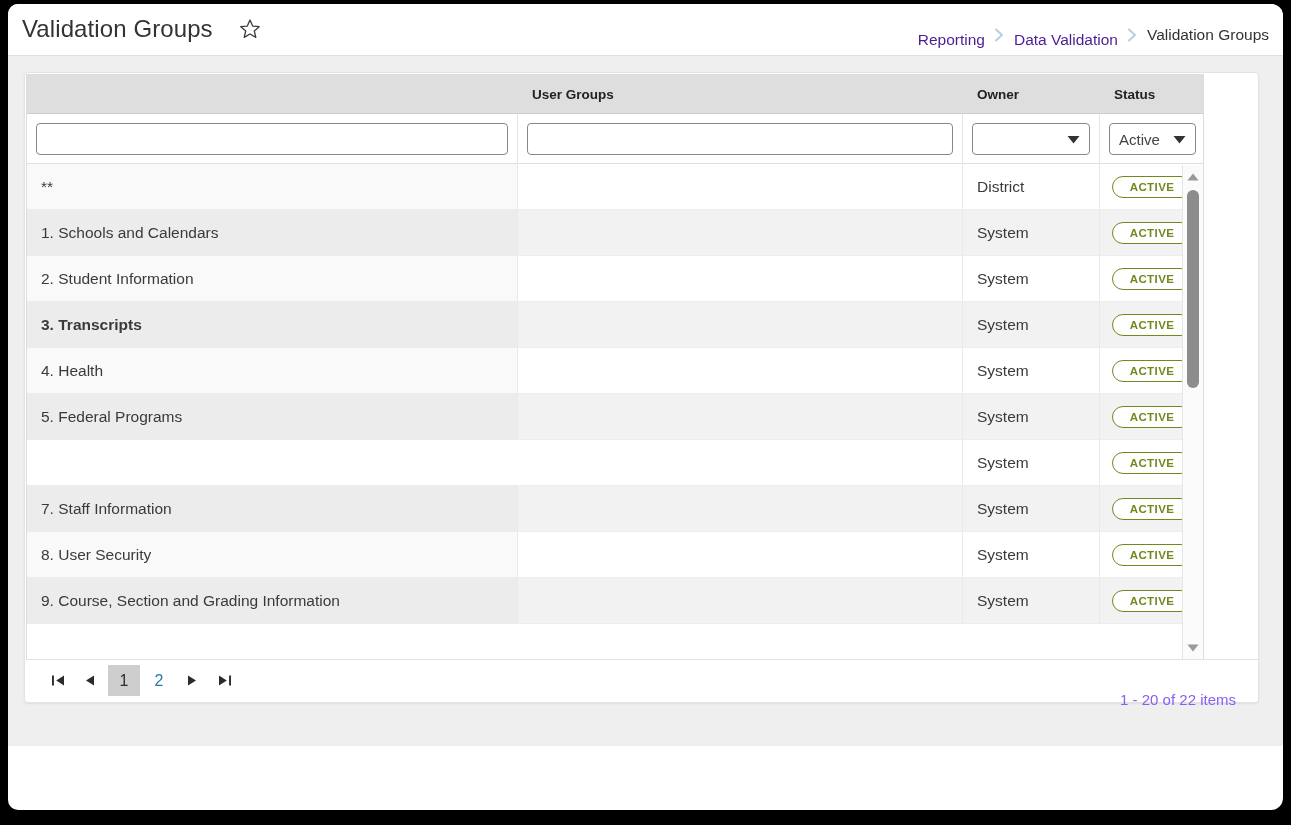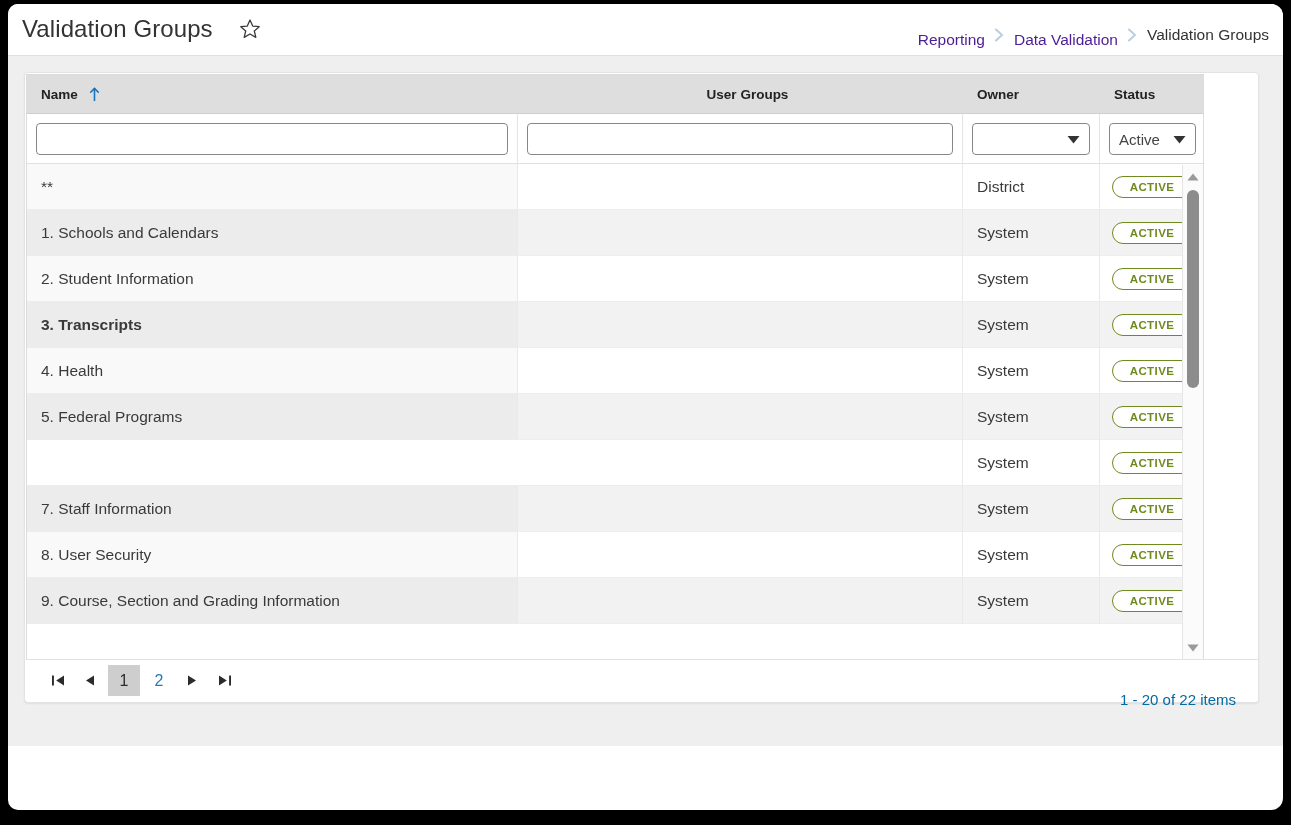--- a/index.html
+++ b/index.html
@@ -329,21 +329,21 @@
     cursor: pointer;
   }
   .pg-num.active {
     background: #cecece;
     color: #2e2e2e;
   }
   #pg-info {
     margin-left: auto;
     margin-right: 22px;
     font-size: 15px;
-    color: #0369a1;
+    color: #8b5cf6;
     white-space: nowrap;
     margin-top: 38px;
   }
 
   
   #footer {
     position: absolute;
     left: 0;
     top: 742px;
     width: 1275px;
@@ -398,30 +398,21 @@
         <span class="bc-current">Validation Groups</span>
       </div>
     </div>
 
     <div id="page-body">
       <div id="card">
 
         <div id="grid">
 
           <div id="grid-head">
-            <div class="hcell" style="left:0;width:491px;">
-              <span>Name</span>
-              <span class="sort-arrow">
-                <svg width="11" height="15" viewBox="0 0 11 15">
-                  <path d="M5.5 1.5 L5.5 13.5" stroke="#1b75bb" stroke-width="1.6" stroke-linecap="round"></path>
-                  <path d="M1.7 5.2 L5.5 1.4 L9.3 5.2" fill="none" stroke="#1b75bb" stroke-width="1.6" stroke-linecap="round" stroke-linejoin="round"></path>
-                </svg>
-              </span>
-            </div>
-            <div class="hcell" style="left:491px;width:445px;justify-content:center;">
+            <div class="hcell" style="left:491px;width:445px;">
               <span>User Groups</span>
             </div>
             <div class="hcell" style="left:936px;width:137px;">
               <span>Owner</span>
             </div>
             <div class="hcell" style="left:1073px;width:105px;">
               <span>Status</span>
             </div>
           </div>
 

